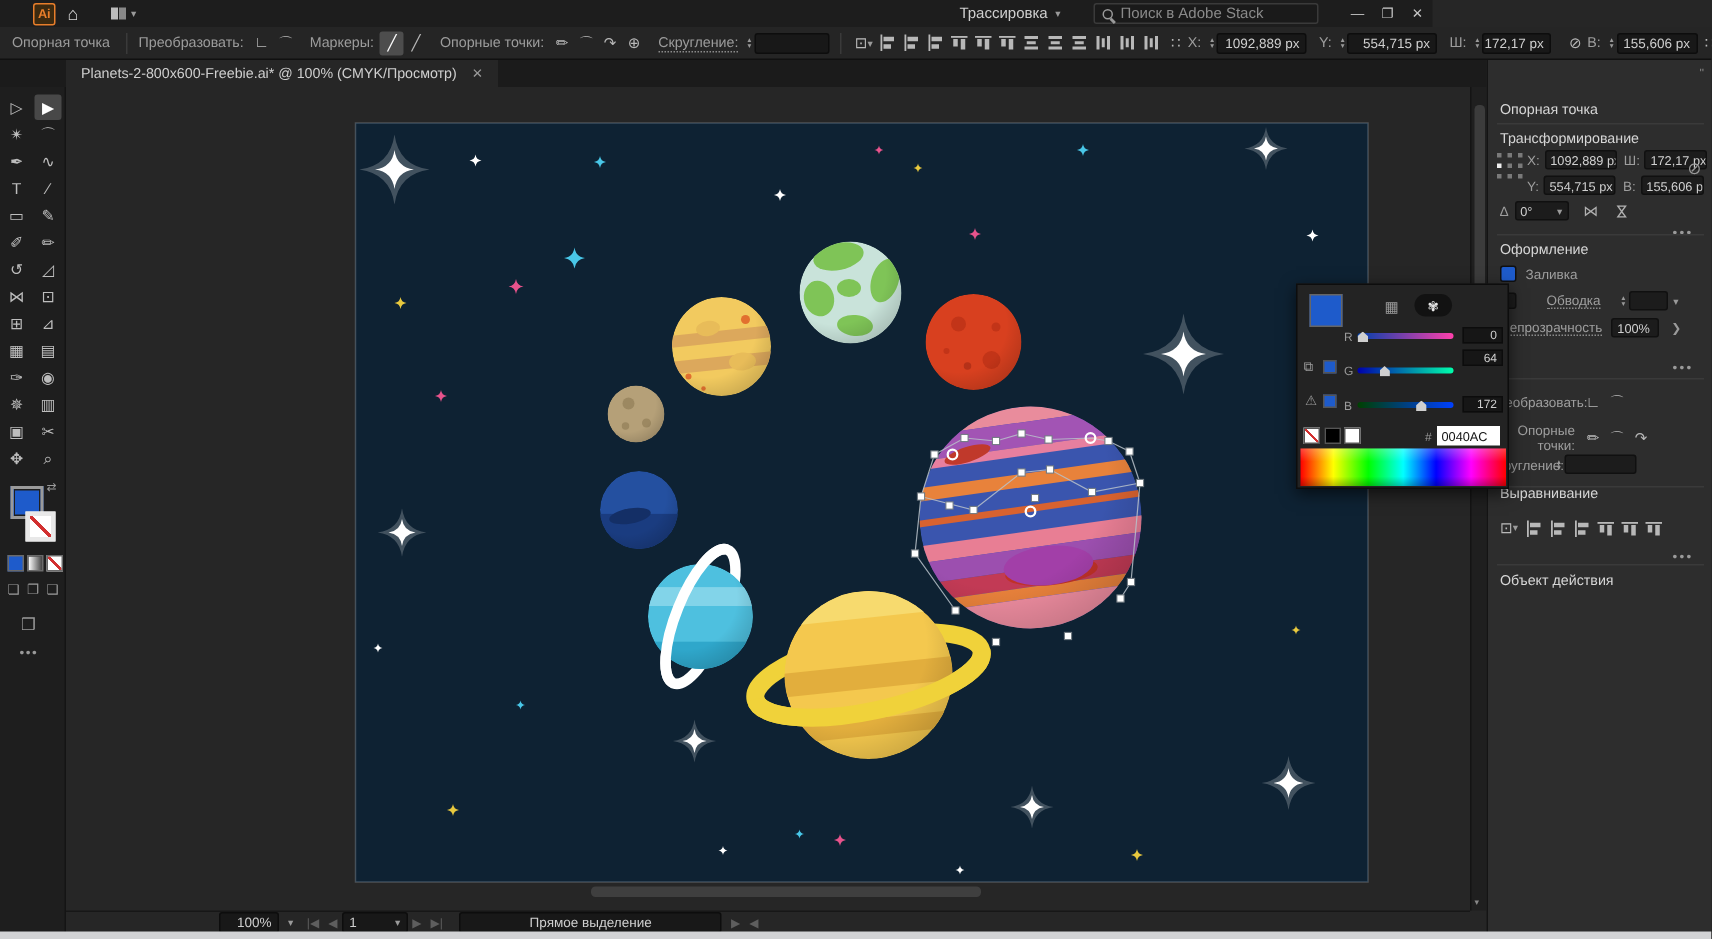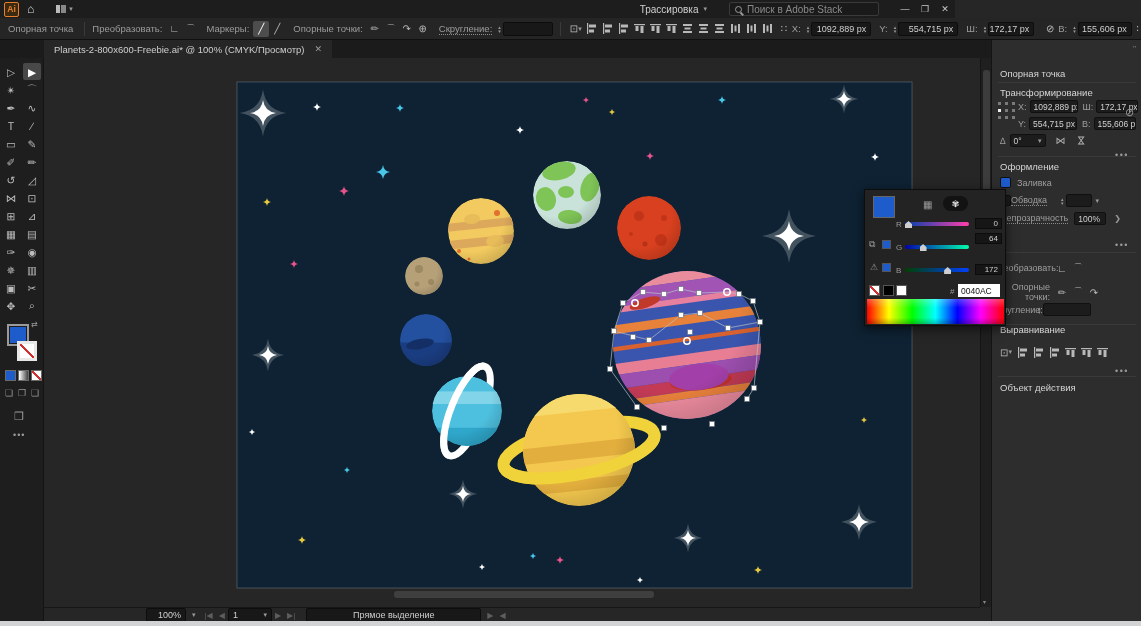--- a/index.html
+++ b/index.html
@@ -1,18 +1,18 @@
 <!DOCTYPE html>
 <html><head>
 <meta charset="utf-8">
 <style>
 *{margin:0;padding:0;box-sizing:border-box}
 html,body{width:1141px;height:626px;background:#262626;font-family:"Liberation Sans",sans-serif;overflow:hidden;position:relative;color:#c8c8c8}
 
-.menu-bar{position:absolute;left:0;top:0;width:955px;height:18px;background:#1d1d1d;display:flex;align-items:center;padding-left:4px;z-index:40;font-size:11px}
+.menu-bar{position:absolute;left:0;top:0;width:955px;height:18px;background:#1d1d1d;display:flex;align-items:center;padding-left:22px;z-index:40;font-size:11px}
 .ai-logo{width:15px;height:15px;border:1px solid #e87e2b;border-radius:2px;color:#e87e2b;font-size:8.5px;font-weight:bold;display:flex;align-items:center;justify-content:center;background:#3c2a10;margin-right:8px;flex:none}
 .home{font-size:12px;color:#d8d8d8;margin-right:10px}
 #menus{display:flex}
 .mi{padding:0 8px;color:#d2d2d2;font-size:10.5px}
 .ws{margin-left:12px;color:#c8c8c8;font-size:9px;display:flex;gap:3px;align-items:center}
 .wsq{display:inline-block;width:10px;height:8px;background:linear-gradient(90deg,#bbb 45%,#1d1d1d 45%,#1d1d1d 55%,#888 55%)}
 .spacer{flex:1}
 .trace-btn{display:flex;gap:5px;align-items:center;padding:1px 10px;font-size:10px;color:#cfcfcf;margin-right:12px}
 .search{display:flex;align-items:center;gap:5px;background:#1a1a1a;border:1px solid #3a3a3a;border-radius:2px;height:14px;width:150px;padding:0 5px;margin-right:16px}
 .search input{background:transparent;border:none;outline:none;color:#bbb;font-size:10px;width:100%;font-family:Liberation Sans, sans-serif}
@@ -568,21 +568,21 @@
   <div class="dots3" style="top:110px">•••</div>
   <div class="pdiv" style="top:116px"></div>
 
   <div class="hdr" style="top:121px">Оформление</div>
   <div class="prow" style="left:8px;top:137px">
     <div class="pfld" style="width: 11px; height: 11px; padding: 0px; background: rgb(30, 91, 203);" id="pFill"></div>
     <span class="plbl" style="margin-left:6px">Заливка</span>
   </div>
   <div class="prow" style="left:8px;top:154px">
     <div class="pfld none-sw" style="width:11px;height:11px;padding:0"></div>
-    <span class="plbl dotted" style="margin-left:0">Обводка</span>
+    <span class="plbl dotted" style="margin-left:20px">Обводка</span>
     <span class="stp" style="margin-left:14px">
         <span>▴</span>
         <span>▾</span>
       </span>
     <div class="pfld" style="width:26px"></div>
     <span class="chev" style="margin-left:4px">▾</span>
   </div>
   <div class="prow" style="left:8px;top:172px">
     <span class="plbl dotted">Непрозрачность</span>
     <div class="pfld" style="width:32px;margin-left:6px">100%</div>

